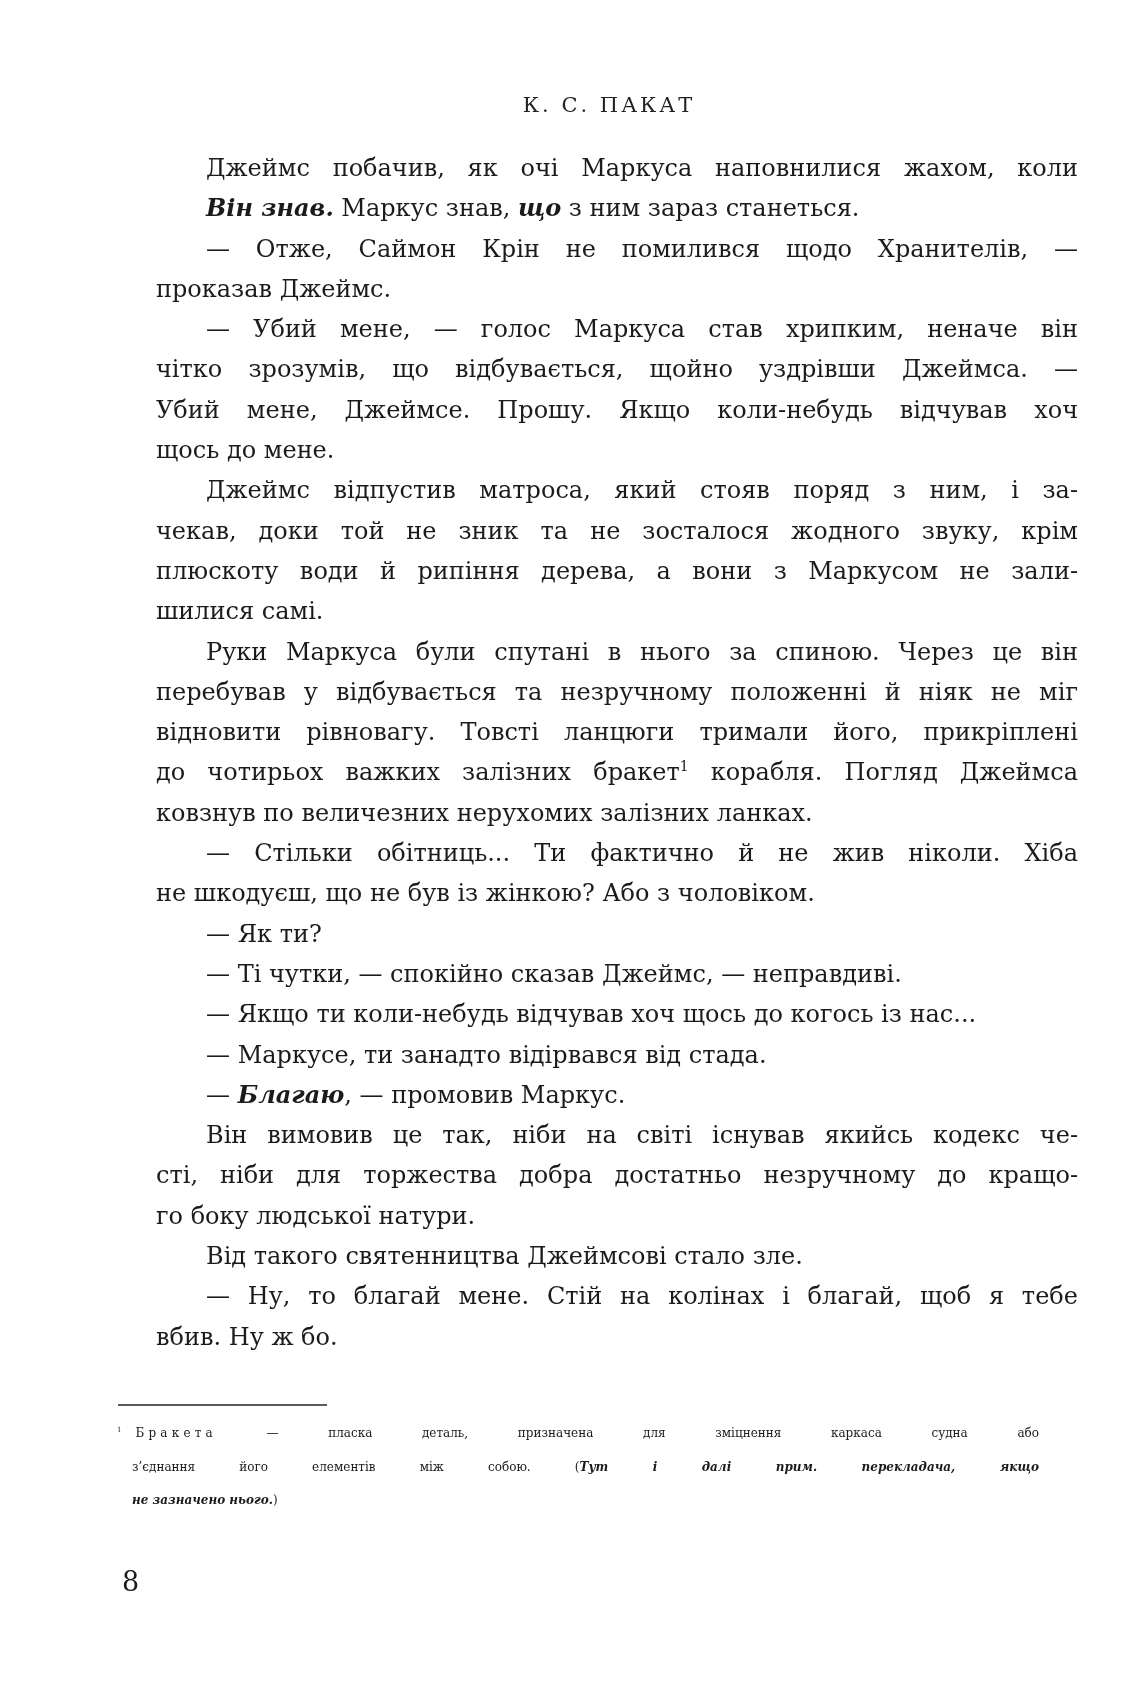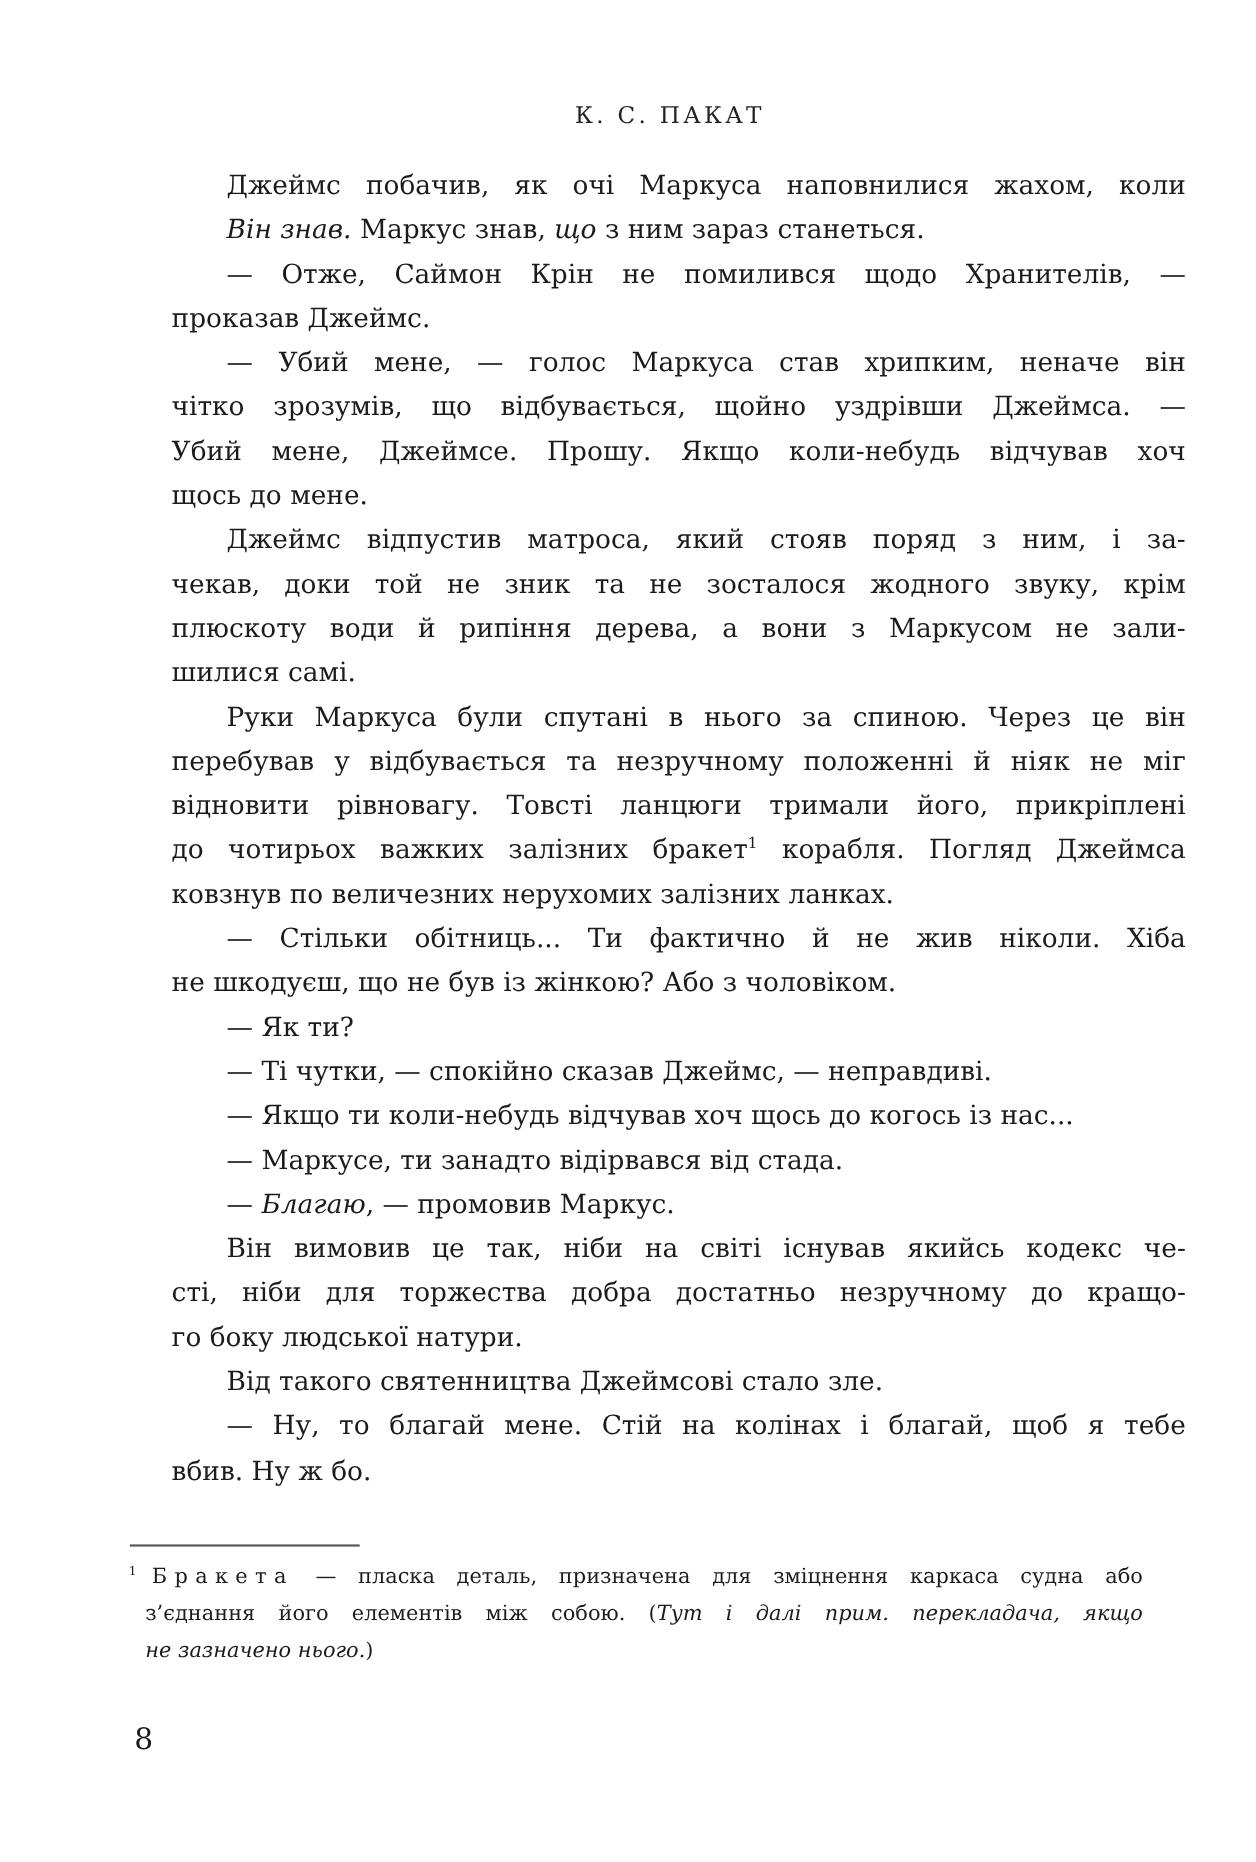--- a/index.html
+++ b/index.html
@@ -40,41 +40,41 @@
     text-align: justify;
     text-align-last: justify;
   }
   .line.last {
     text-align-last: left;
   }
   .line.first {
     text-indent: 50px;
   }
   .seg-normal { font-style: normal; }
-  .seg-italic { font-style: italic; }
+  .seg-italic { font-style: italic; font-weight: bold; }
   .seg-sup {
     vertical-align: super;
     font-size: 0.58em;
     line-height: 0;
   }
   .seg-letterspaced { letter-spacing: 0.35em; }
   .footnote-rule {
     position: absolute;
     top: 1404px;
     left: 118px;
     width: 209px;
     height: 2px;
     background: #5a5a5a;
   }
   .footnote {
     position: absolute;
     top: 1417px;
     left: 117px;
     width: 922px;
-    font-size: 19px;
+    font-size: 12px;
     line-height: 33.5px;
   }
   .footnote .line.cont { padding-left: 15px; }
   .footnote .seg-sup.marker { margin-right: 14px; }
   .page-number {
     position: absolute;
     top: 1566px;
     left: 122px;
     font-size: 27px;
     color: #1b1b1b;

